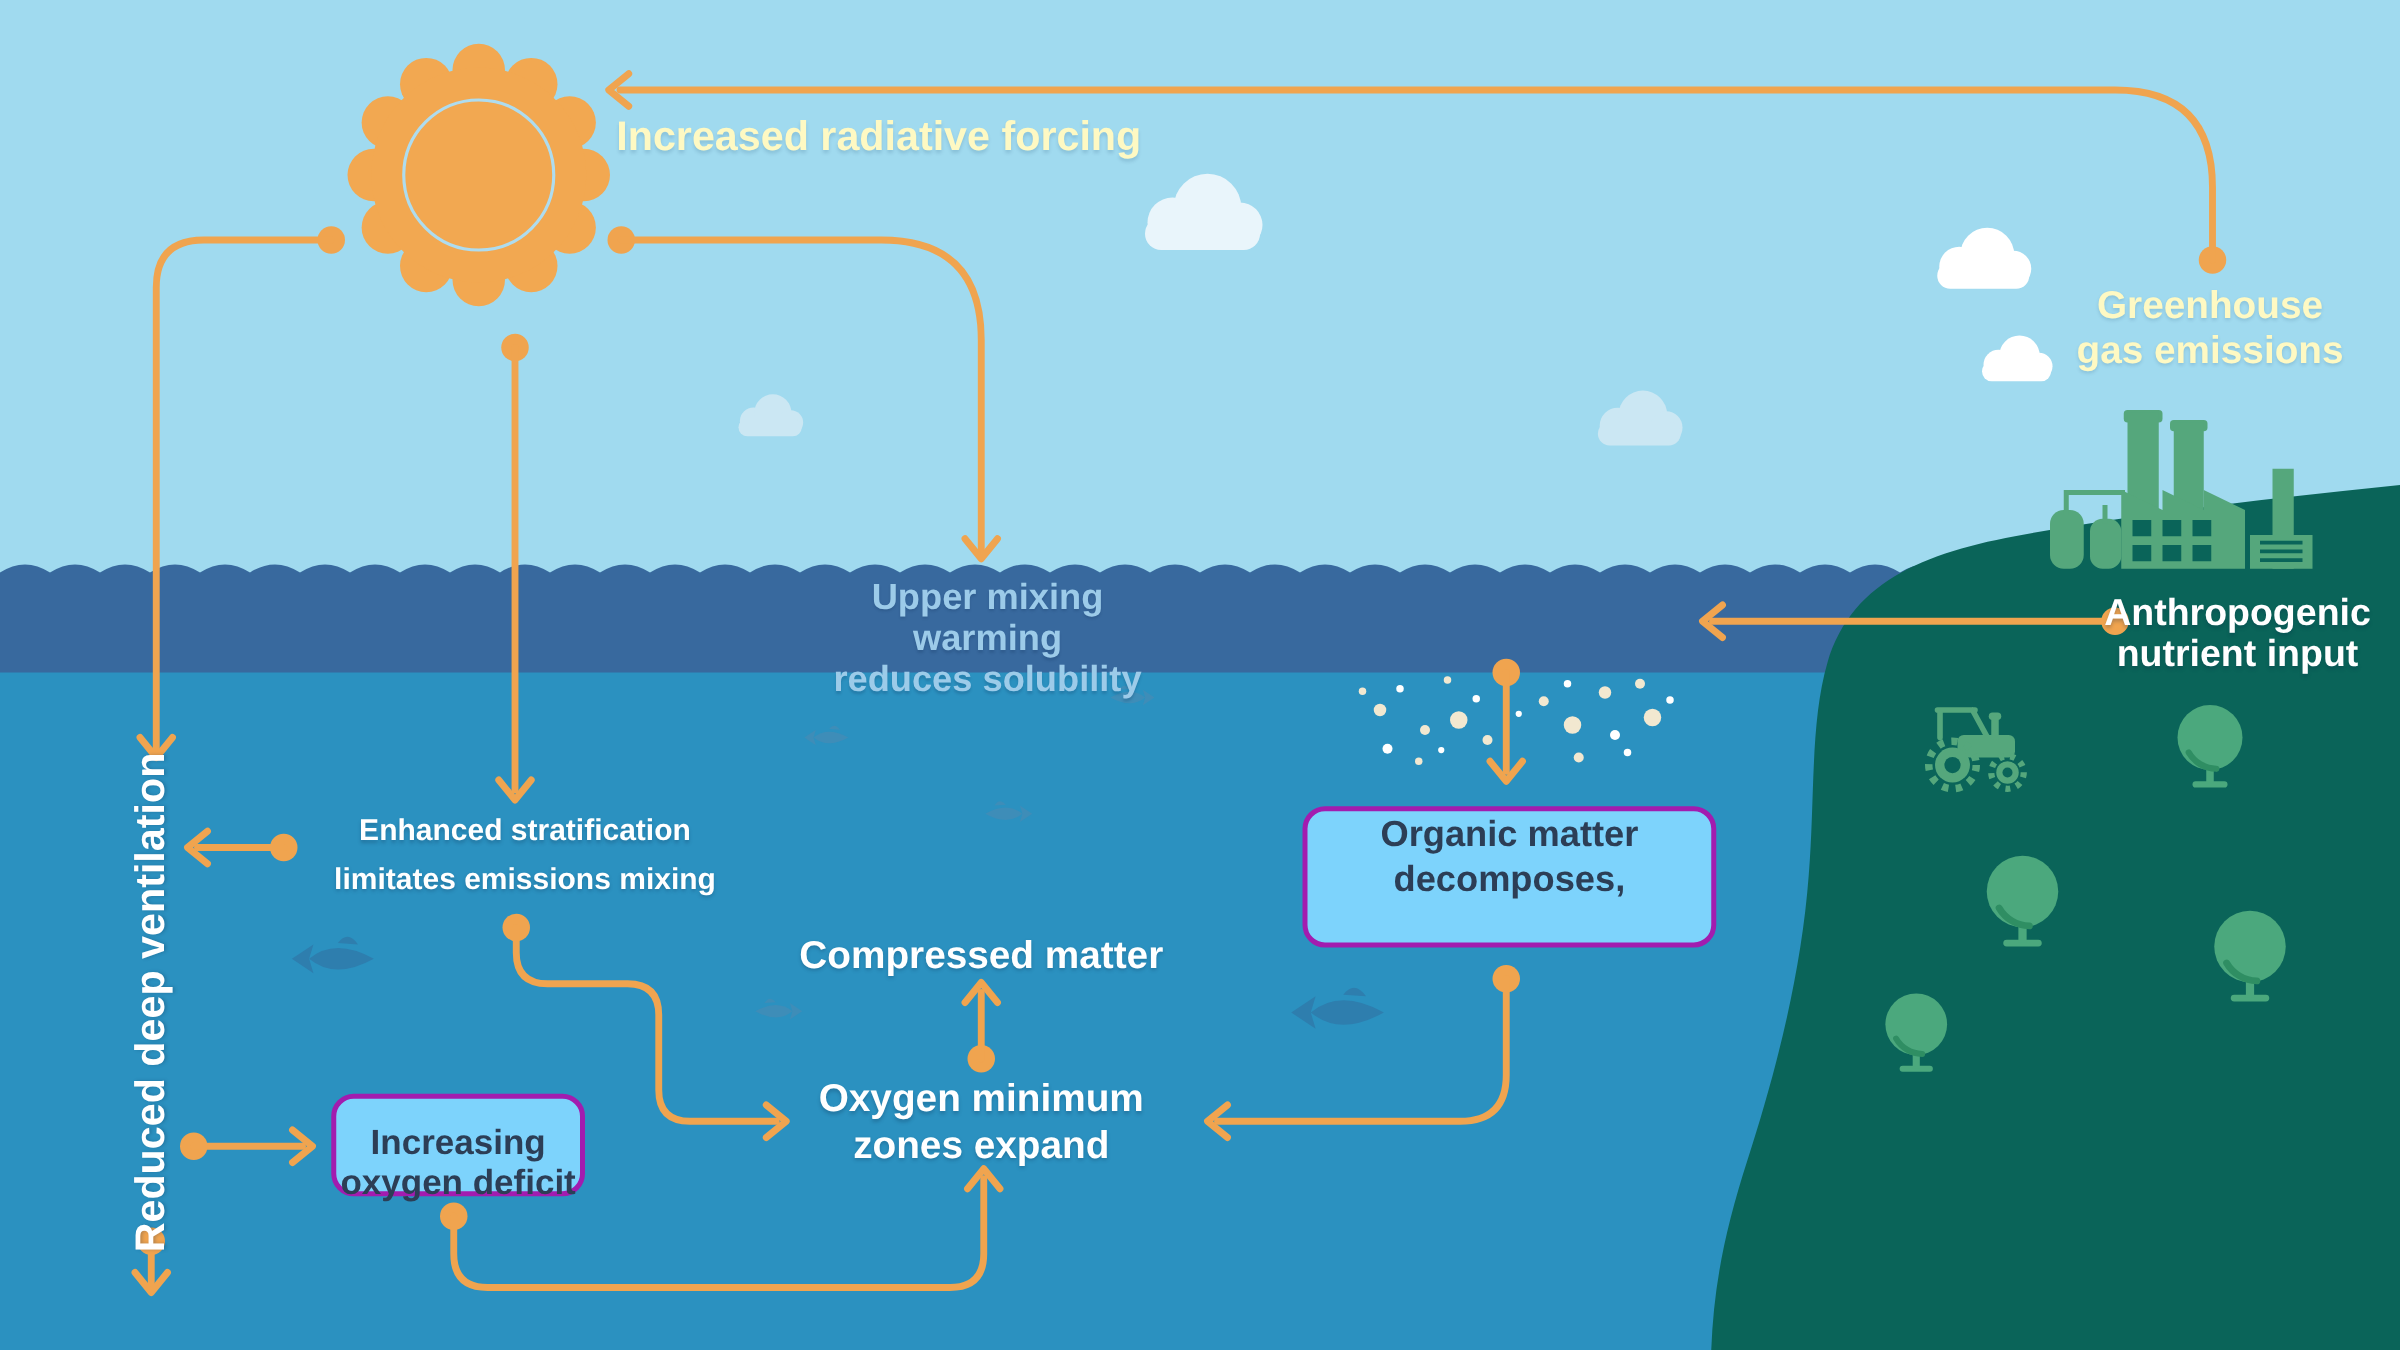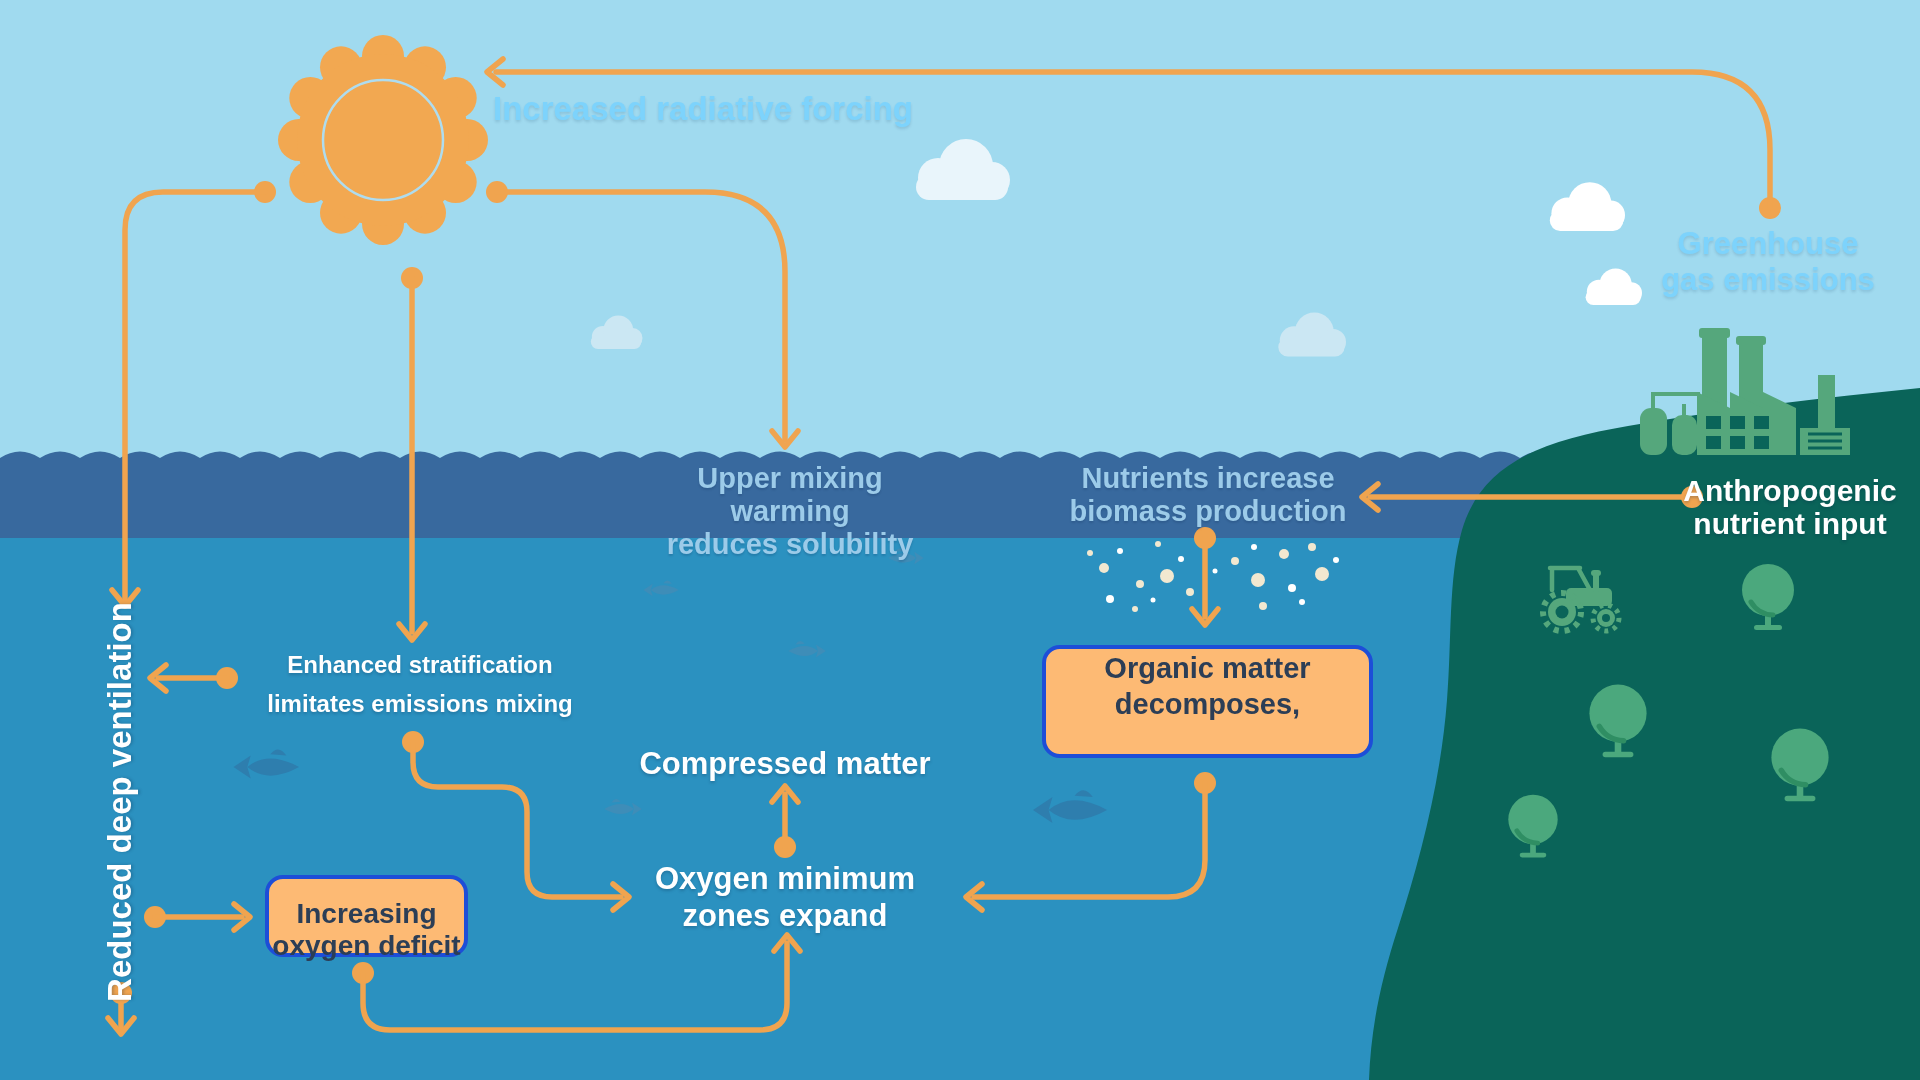--- a/index.html
+++ b/index.html
@@ -1,33 +1,33 @@
 <!DOCTYPE html>
 <html><head>
 <meta charset="utf-8">
 <style>
   html,body{margin:0;padding:0;background:#222;}
   .stage{position:relative;width:1920px;height:1080px;overflow:hidden;
          font-family:"Liberation Sans",sans-serif;font-weight:700;}
   .stage svg.scene{position:absolute;left:0;top:0;}
   .lbl{position:absolute;text-align:center;}
-  .navy{color:#7dd3fc;text-shadow:0 2px 3px rgba(10,50,90,.15);}
+  .navy{color:#fef9c3;text-shadow:0 2px 3px rgba(10,50,90,.15);}
   .white{color:#FFFFFF;text-shadow:0 2px 3px rgba(10,40,70,.25);}
   .ltblue{color:#9CCBE9;text-shadow:0 2px 2px rgba(10,40,80,.18);}
   .lbl-radiative{left:493px;top:90px;width:480px;text-align:left;font-size:33px;}
   .lbl-greenhouse{left:1628px;top:226px;width:280px;font-size:31px;line-height:36px;}
   .lbl-warming{left:640px;top:462px;width:300px;font-size:29px;line-height:33px;}
   .lbl-nutrients{left:1058px;top:462px;width:300px;font-size:29px;line-height:33px;}
   .lbl-anthropogenic{left:1640px;top:474px;width:300px;font-size:30px;line-height:33px;}
   .lbl-ventilation{left:-80px;top:780px;width:400px;height:44px;line-height:44px;
                    font-size:33px;transform:rotate(-90deg);}
   .lbl-stratification{left:240px;top:645px;width:360px;font-size:24px;line-height:39px;}
   .lbl-compressed{left:610px;top:746px;width:350px;font-size:31px;}
   .lbl-omz{left:635px;top:860px;width:300px;font-size:31px;line-height:37px;}
-  .callout{position:absolute;background:#fdba74;border:4px solid #1d4ed8;border-radius:18px;
+  .callout{position:absolute;background:#7dd3fc;border:4px solid #a21caf;border-radius:18px;
            box-sizing:border-box;text-align:center;color:#2C3E56;}
   .box-deficit{left:265px;top:875px;width:203px;height:82px;font-size:28px;line-height:32px;padding-top:19px;}
   .box-organic{left:1042px;top:645px;width:331px;height:113px;font-size:29px;line-height:36px;padding-top:1px;}
   .line{display:block;}
 </style>
 </head>
 <body>
 
 <div class="stage">
 
@@ -237,24 +237,20 @@
 <div class="lbl lbl-greenhouse navy">
   <span class="line">Greenhouse</span>
   <span class="line">gas emissions</span>
 </div>
 
 <div class="lbl lbl-warming ltblue">
   <span class="line">Upper mixing warming</span>
   <span class="line">reduces solubility</span>
 </div>
 
-<div class="lbl lbl-nutrients ltblue">
-  <span class="line">Nutrients increase</span>
-  <span class="line">biomass production</span>
-</div>
 
 <div class="lbl lbl-anthropogenic white">
   <span class="line">Anthropogenic</span>
   <span class="line">nutrient input</span>
 </div>
 
 <div class="lbl lbl-ventilation white">Reduced deep ventilation</div>
 
 <div class="lbl lbl-stratification white">
   <span class="line">Enhanced stratification</span>

